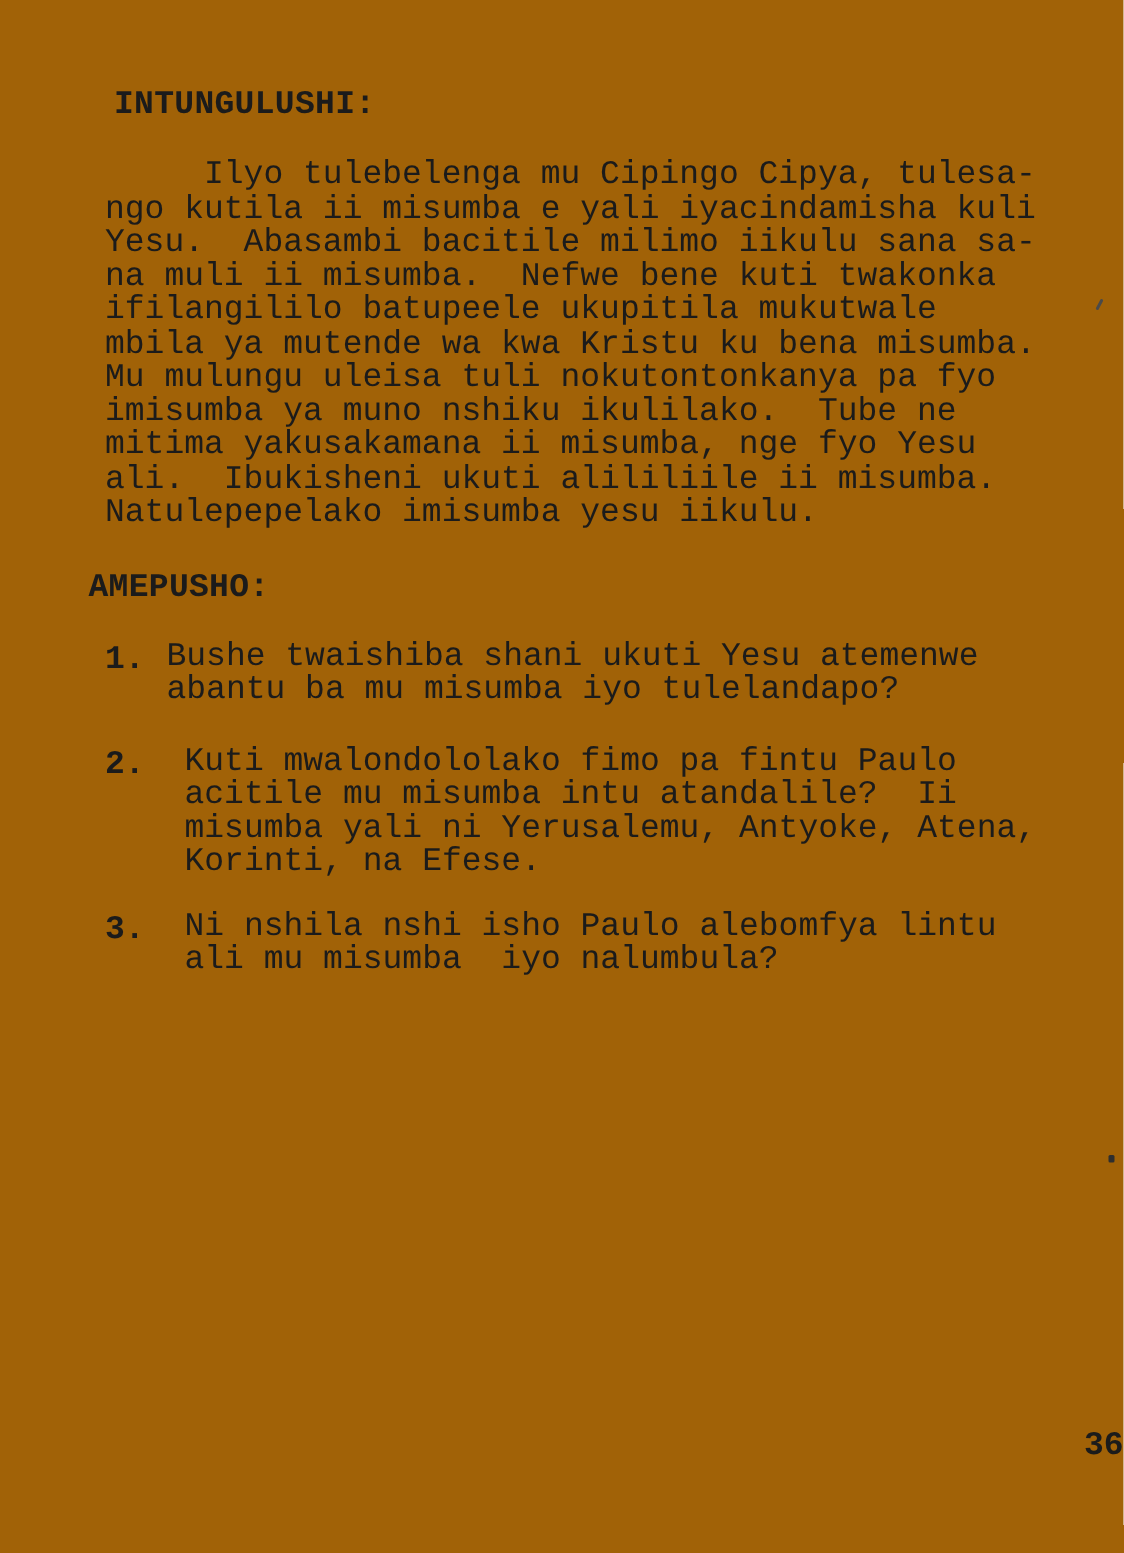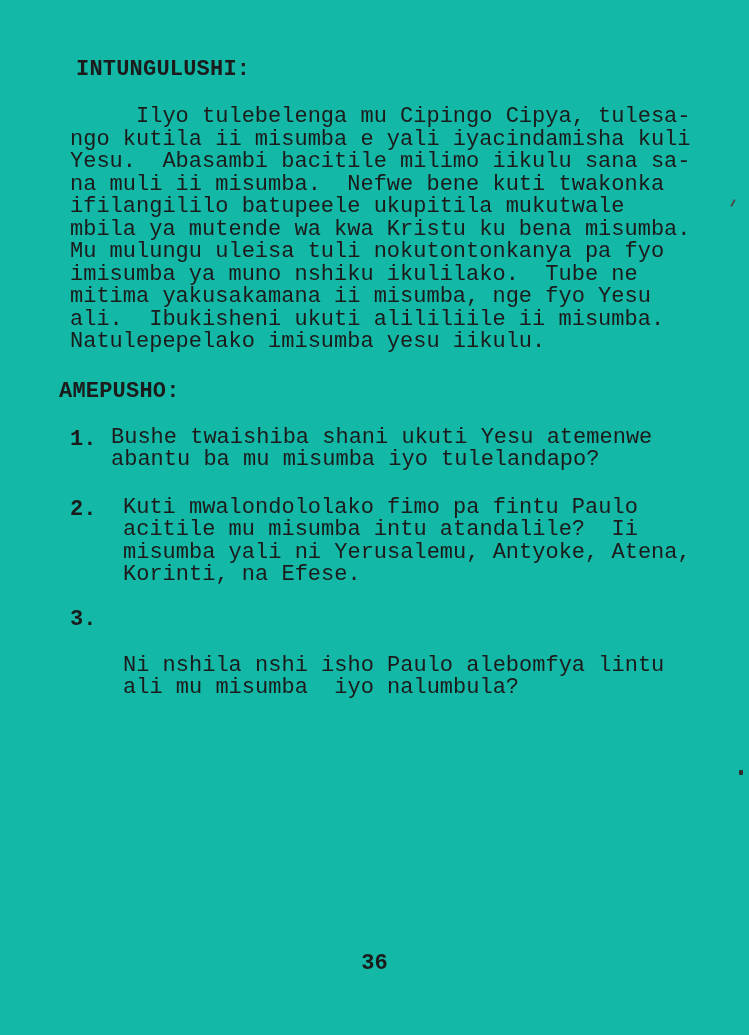--- a/index.html
+++ b/index.html
@@ -4,21 +4,21 @@
 <style>
   html, body {
     margin: 0;
     padding: 0;
     background: #fcfcfb;
   }
   .page {
     position: relative;
     width: 749px;
     height: 1035px;
-    background: #14b8a6;
+    background: #a16207;
     overflow: hidden;
     font-family: "Liberation Mono", "DejaVu Sans Mono", monospace;
     font-weight: bold;
     font-size: 22px;
     color: #1b1b1b;
   }
   .abs { position: absolute; }
   pre {
     margin: 0;
     font-family: inherit;
@@ -35,21 +35,21 @@
   }
   .question-lines {
     line-height: 22.4px;
   }
   .qnum {
     width: 40px;
   }
   .page-number {
     left: 0;
     width: 749px;
-    text-align: center;
+    text-align: right;
   }
   .artifact-tick {
     width: 2px;
     height: 8px;
     background: #4a4a4a;
     transform: rotate(28deg);
     border-radius: 1px;
   }
   .artifact-speck {
     width: 4px;
@@ -83,21 +83,21 @@
   <pre class="abs question-lines" style="left:111px; top:427px;">Bushe twaishiba shani ukuti Yesu atemenwe
 abantu ba mu misumba iyo tulelandapo?</pre>
 
   <div class="abs qnum" style="left:70px; top:497px;">2.</div>
   <pre class="abs question-lines" style="left:123px; top:497px;">Kuti mwalondololako fimo pa fintu Paulo
 acitile mu misumba intu atandalile?  Ii
 misumba yali ni Yerusalemu, Antyoke, Atena,
 Korinti, na Efese.</pre>
 
   <div class="abs qnum" style="left:70px; top:607px;">3.</div>
-  <pre class="abs question-lines" style="left:123px; top:607px;margin-top:48px;">Ni nshila nshi isho Paulo alebomfya lintu
+  <pre class="abs question-lines" style="left:123px; top:607px;">Ni nshila nshi isho Paulo alebomfya lintu
 ali mu misumba  iyo nalumbula?</pre>
 
   <div class="abs page-number" style="top:951px;">36</div>
 
   <div class="abs artifact-tick" style="left:732px; top:199px;"></div>
 
   <div class="abs artifact-speck" style="left:739px; top:770px;"></div>
 
 </div>
 

